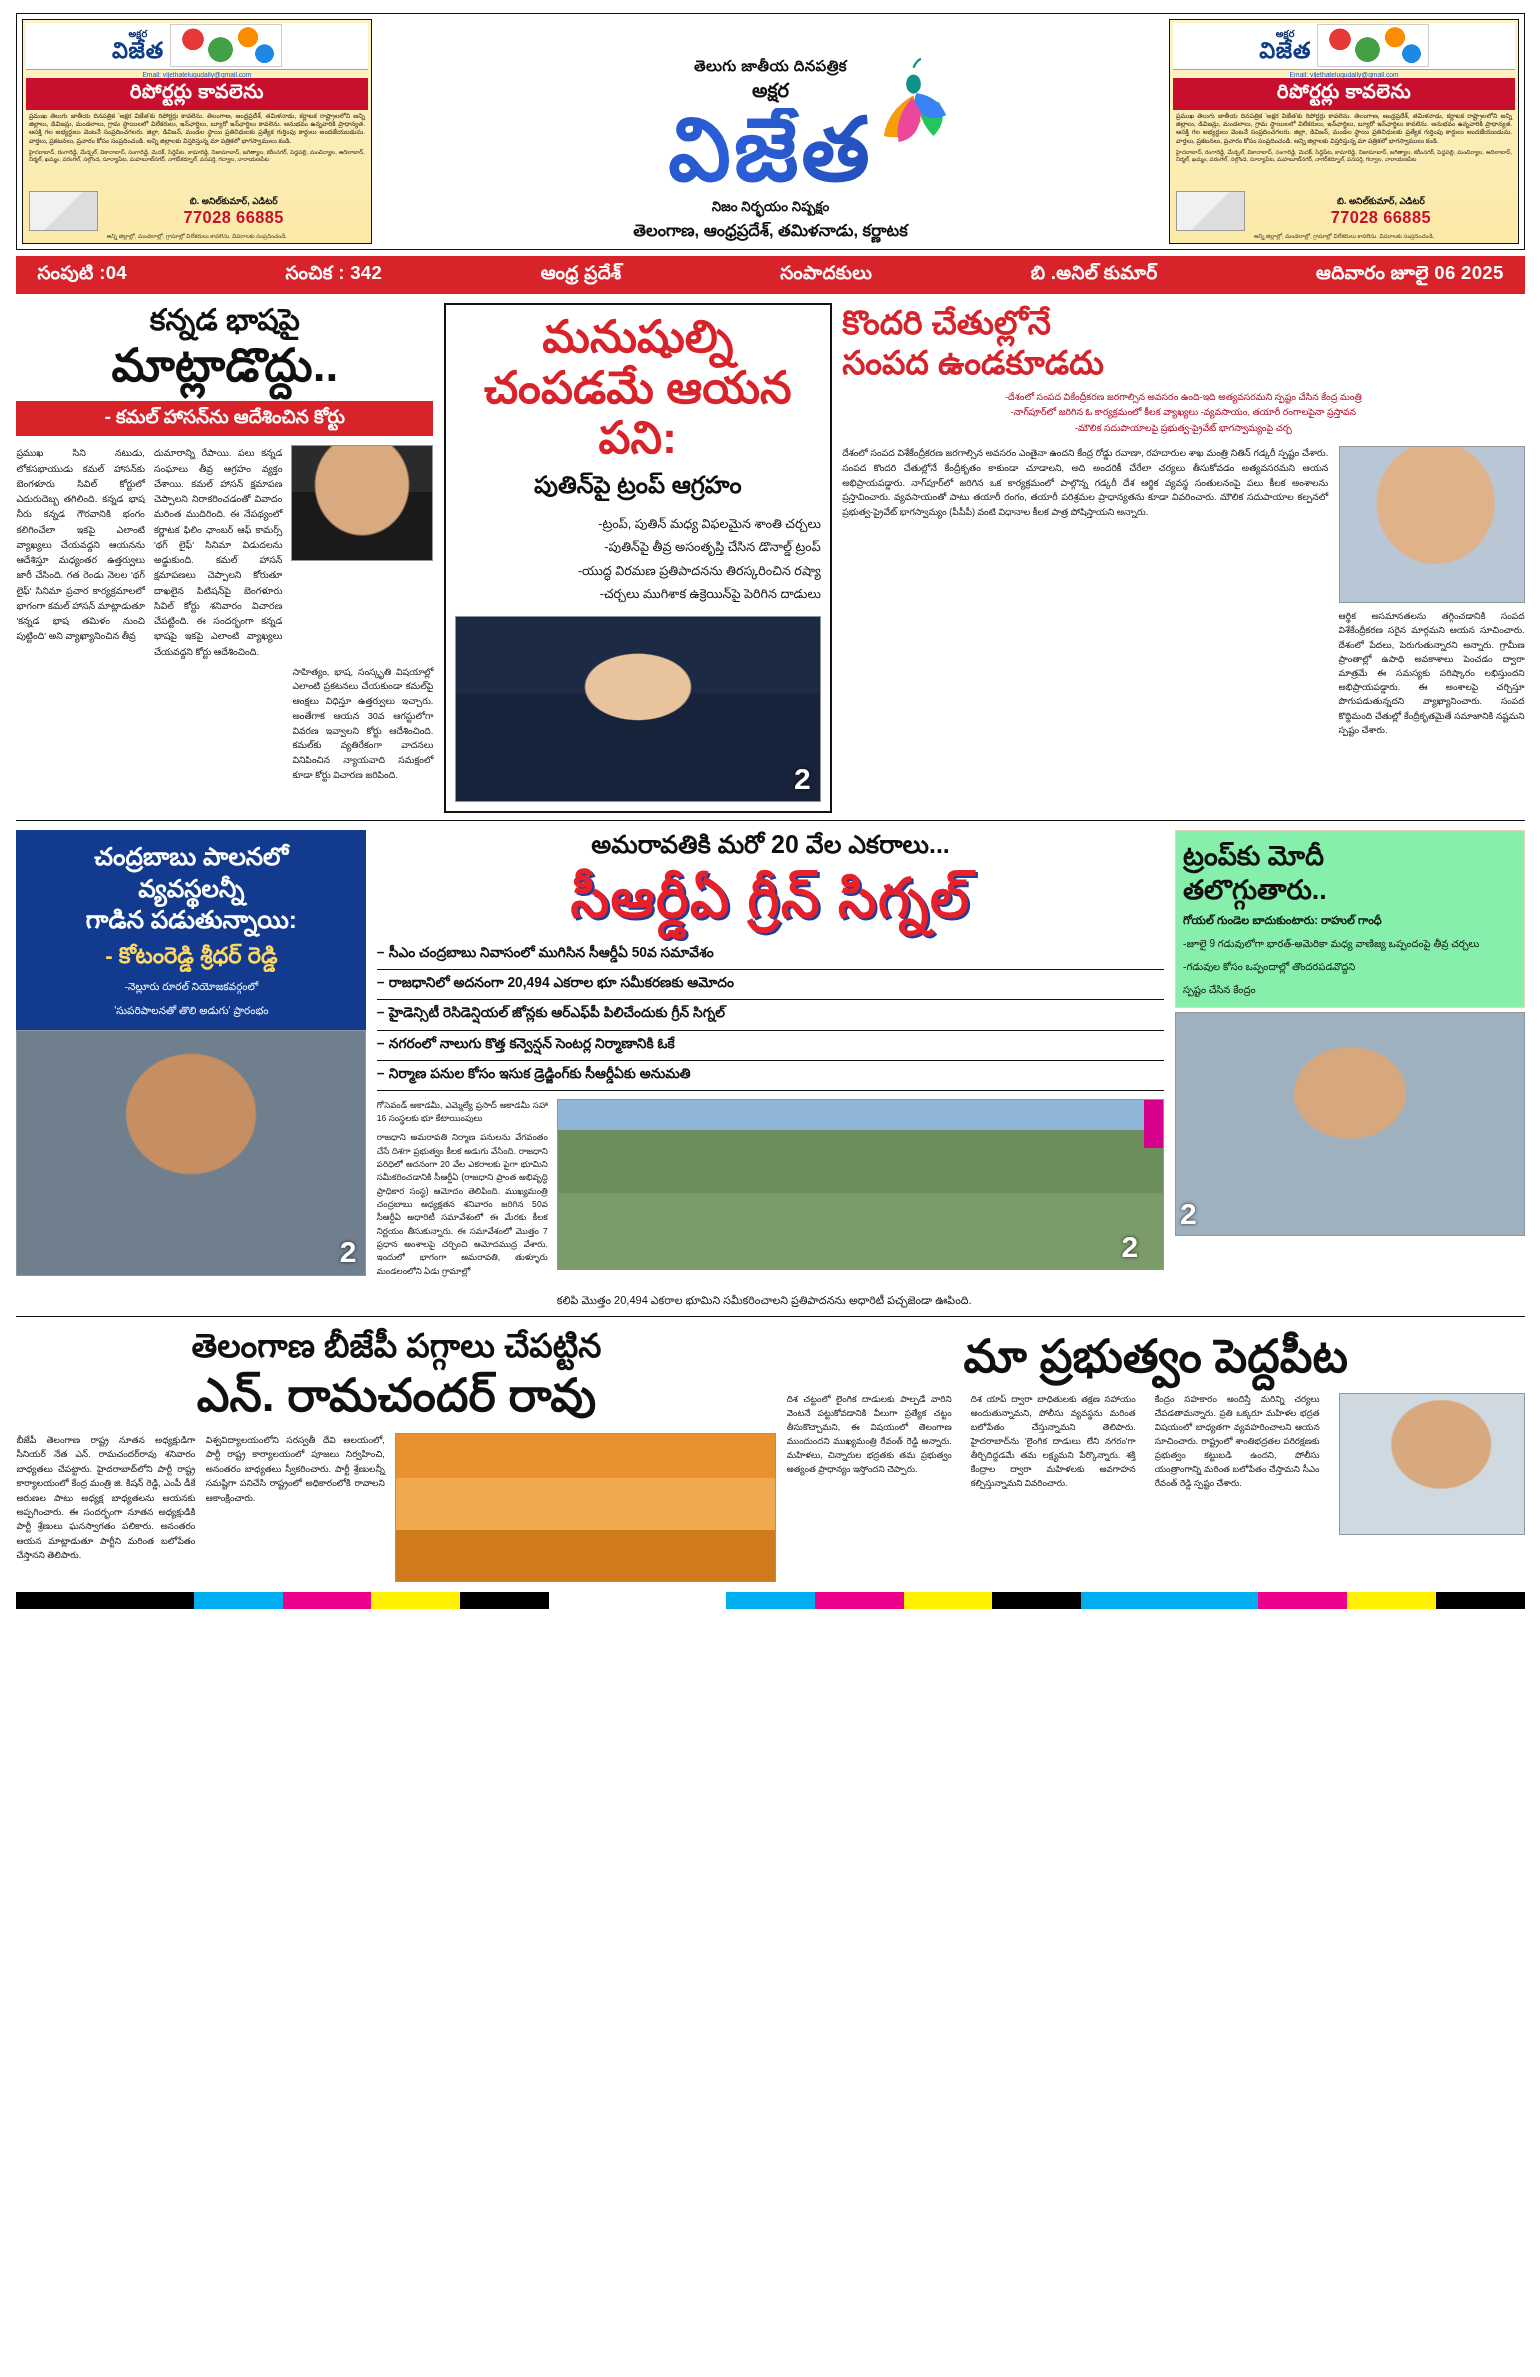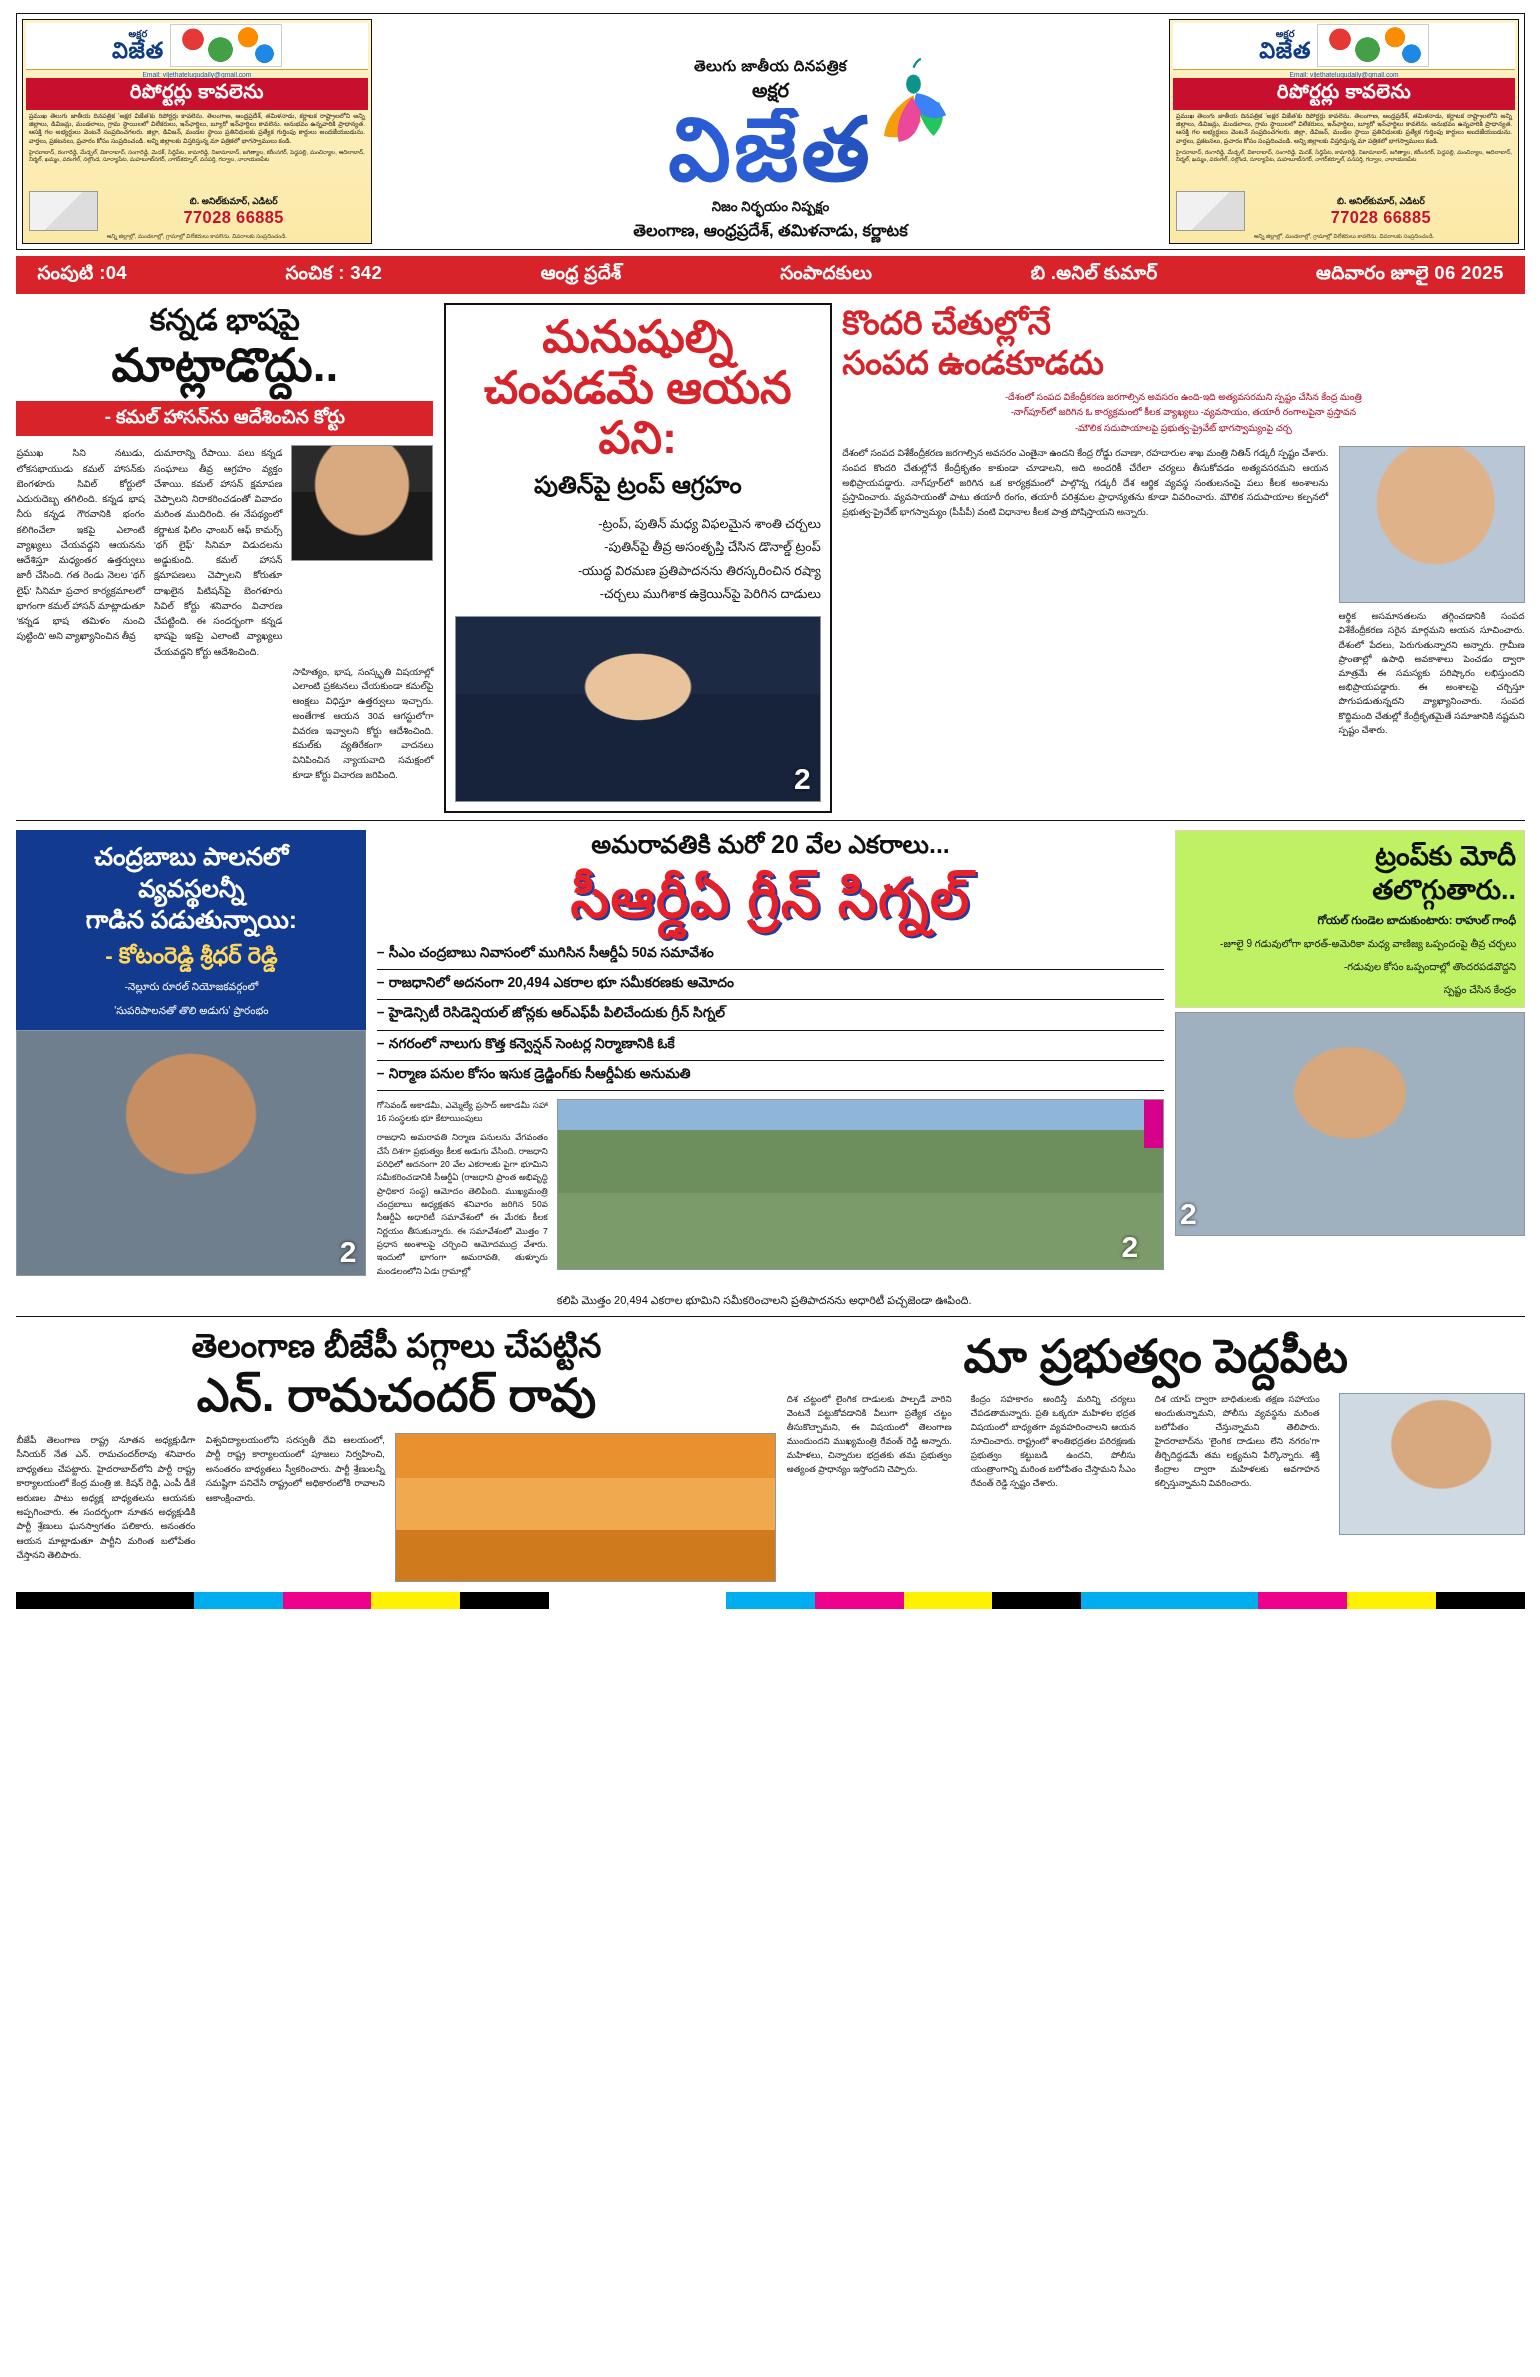--- a/index.html
+++ b/index.html
@@ -177,21 +177,21 @@
     letter-spacing: 1.5px;
   }
   .pointlist { margin-top: 12px; }
   .pointlist .p {
     border-bottom: 0.7px solid #111; padding: 5.2px 1.5px 5.2px 12px; font-size: 13.8px; font-weight:bold;
     position:relative;
   }
   .pointlist .p:before {
     content:"–"; position:absolute; left:0; top:5.2px;
   }
-  .cream-panel { background:#bef264; border:0.7px solid #e6d2b4; padding: 9px 7.5px; text-align:right;}
+  .cream-panel { background:#86efac; border:0.7px solid #e6d2b4; padding: 9px 7.5px; text-align:left;}
   .cream-panel .t1 { font-size: 27px; font-weight:bold; color:#111; line-height:1.25;}
   .cream-panel .t2 { font-size: 11.2px; font-weight:bold; color:#111; margin-top:6px;}
   .cream-panel .t3 { font-size: 10px; color:#111; margin-top:6px; line-height:1.7;}
 
   
   .hl-blk-lg { font-size: 33px; font-weight:bold; color:#111; text-align:center; line-height:1.2;}
   .hl-blk-xxl { font-size: 46px; font-weight:bold; color:#111; text-align:center; line-height:1.1; margin-top:4.5px;}
   .hl-red-m { font-size: 27px; font-weight:bold; color:#d8232a; text-align:center;}
 
   
@@ -443,22 +443,22 @@
         <div style="flex:1;">
           <div class="photo ph-bjp" style="height:149px;"></div>
         </div>
       </div>
     </div>
 
     <div style="flex:1;">
       <div class="hl-blk-xxl">మా ప్రభుత్వం పెద్దపీట</div>
       <div style="display:flex; gap:19px; margin-top:12px;">
         <div style="flex:1; font-size:8.8px; line-height:1.58; text-align:justify;">దిశ చట్టంలో లైంగిక దాడులకు పాల్పడే వారిని వెంటనే పట్టుకోవడానికి వీలుగా ప్రత్యేక చట్టం తీసుకొచ్చామని, ఈ విషయంలో తెలంగాణ ముందుందని ముఖ్యమంత్రి రేవంత్ రెడ్డి అన్నారు. మహిళలు, చిన్నారుల భద్రతకు తమ ప్రభుత్వం అత్యంత ప్రాధాన్యం ఇస్తోందని చెప్పారు.</div>
+        <div style="flex:1; font-size:8.8px; line-height:1.58; text-align:justify;">దిశ యాప్ ద్వారా బాధితులకు తక్షణ సహాయం అందుతున్నామని, పోలీసు వ్యవస్థను మరింత బలోపేతం చేస్తున్నామని తెలిపారు. హైదరాబాద్‌ను 'లైంగిక దాడులు లేని నగరం'గా తీర్చిదిద్దడమే తమ లక్ష్యమని పేర్కొన్నారు. శక్తి కేంద్రాల ద్వారా మహిళలకు అవగాహన కల్పిస్తున్నామని వివరించారు.</div>
         <div style="flex:1; font-size:8.8px; line-height:1.58; text-align:justify;">కేంద్రం సహకారం అందిస్తే మరిన్ని చర్యలు చేపడతామన్నారు. ప్రతి ఒక్కరూ మహిళల భద్రత విషయంలో బాధ్యతగా వ్యవహరించాలని ఆయన సూచించారు. రాష్ట్రంలో శాంతిభద్రతల పరిరక్షణకు ప్రభుత్వం కట్టుబడి ఉందని, పోలీసు యంత్రాంగాన్ని మరింత బలోపేతం చేస్తామని సీఎం రేవంత్ రెడ్డి స్పష్టం చేశారు.</div>
-        <div style="flex:1; font-size:8.8px; line-height:1.58; text-align:justify;">దిశ యాప్ ద్వారా బాధితులకు తక్షణ సహాయం అందుతున్నామని, పోలీసు వ్యవస్థను మరింత బలోపేతం చేస్తున్నామని తెలిపారు. హైదరాబాద్‌ను 'లైంగిక దాడులు లేని నగరం'గా తీర్చిదిద్దడమే తమ లక్ష్యమని పేర్కొన్నారు. శక్తి కేంద్రాల ద్వారా మహిళలకు అవగాహన కల్పిస్తున్నామని వివరించారు.</div>
         <div style="width:186px;">
           <div class="photo ph-revanth" style="height:142px;"></div>
         </div>
       </div>
     </div>
   </div>
 
   <div class="colorbar" id="colorbar">
       <div class="seg" style="background: rgb(0, 0, 0); flex: 2 1 0%;"></div>
       <div class="seg" style="background: rgb(0, 174, 239); flex: 1 1 0%;"></div>

